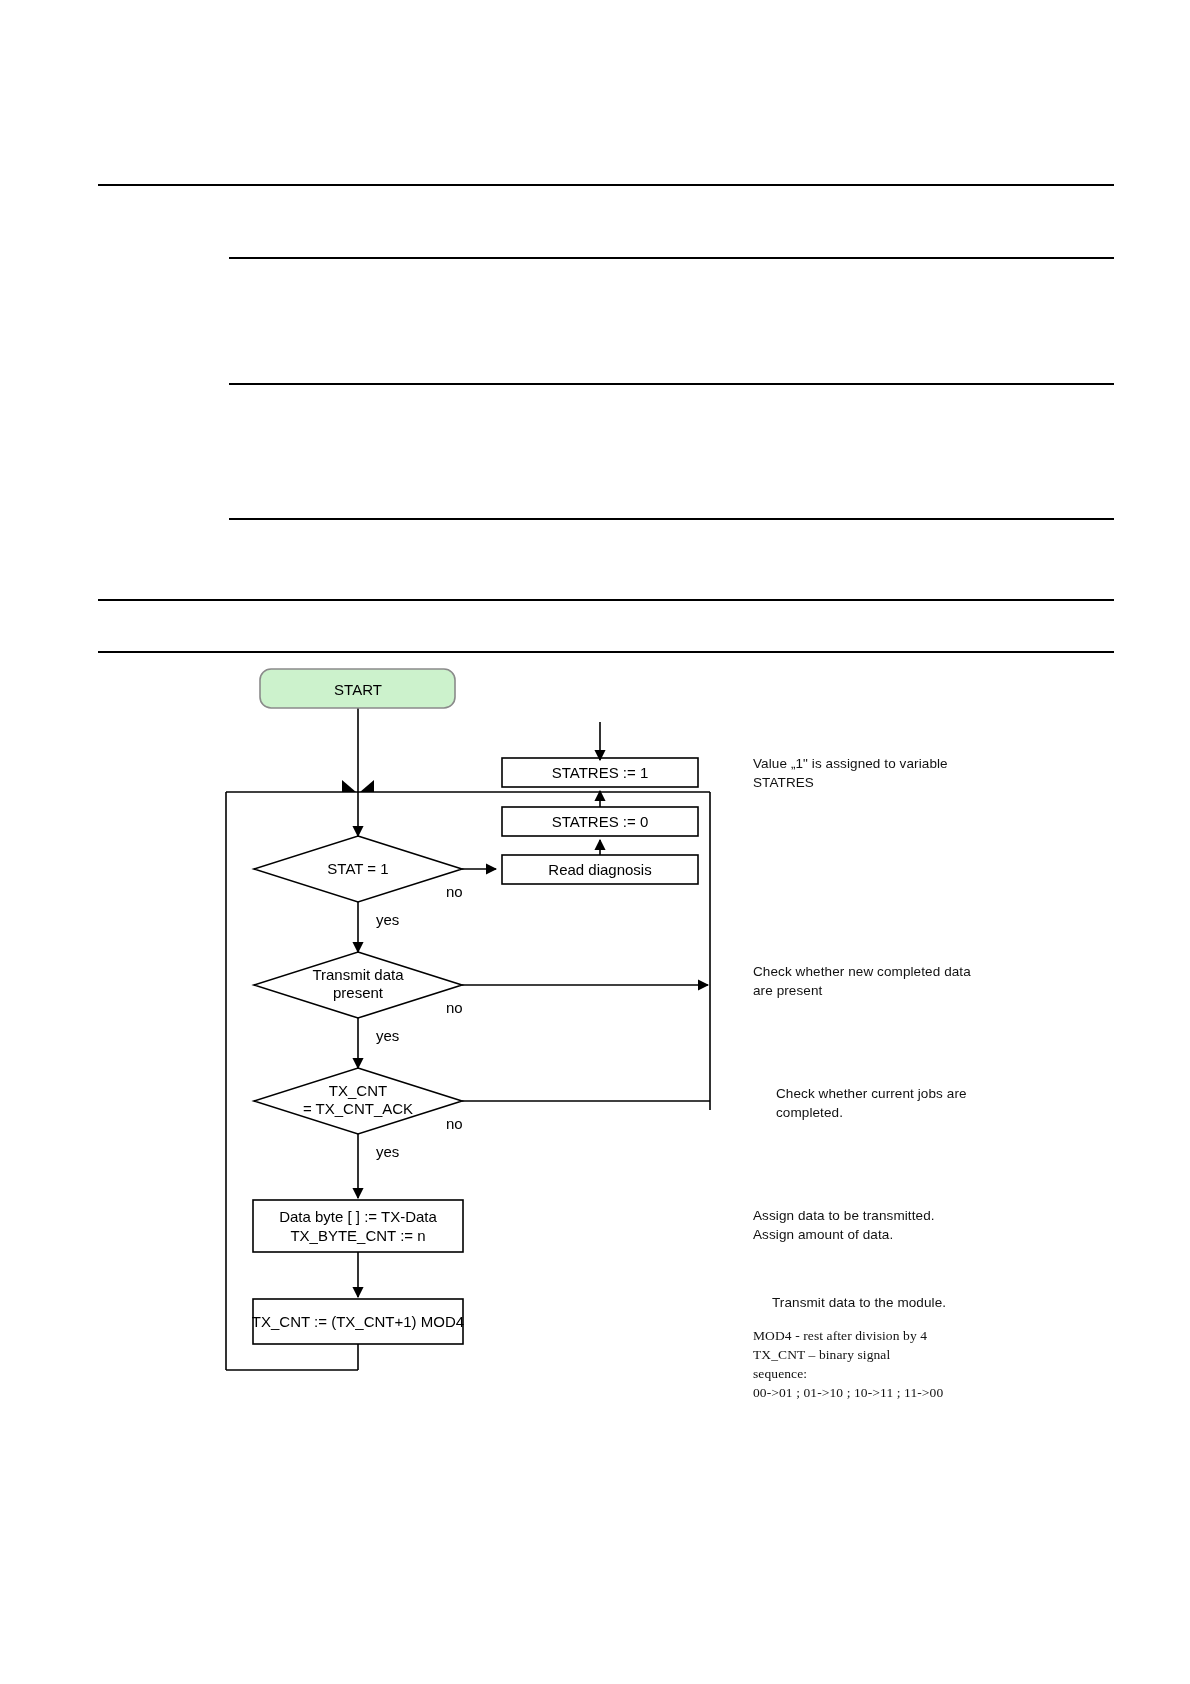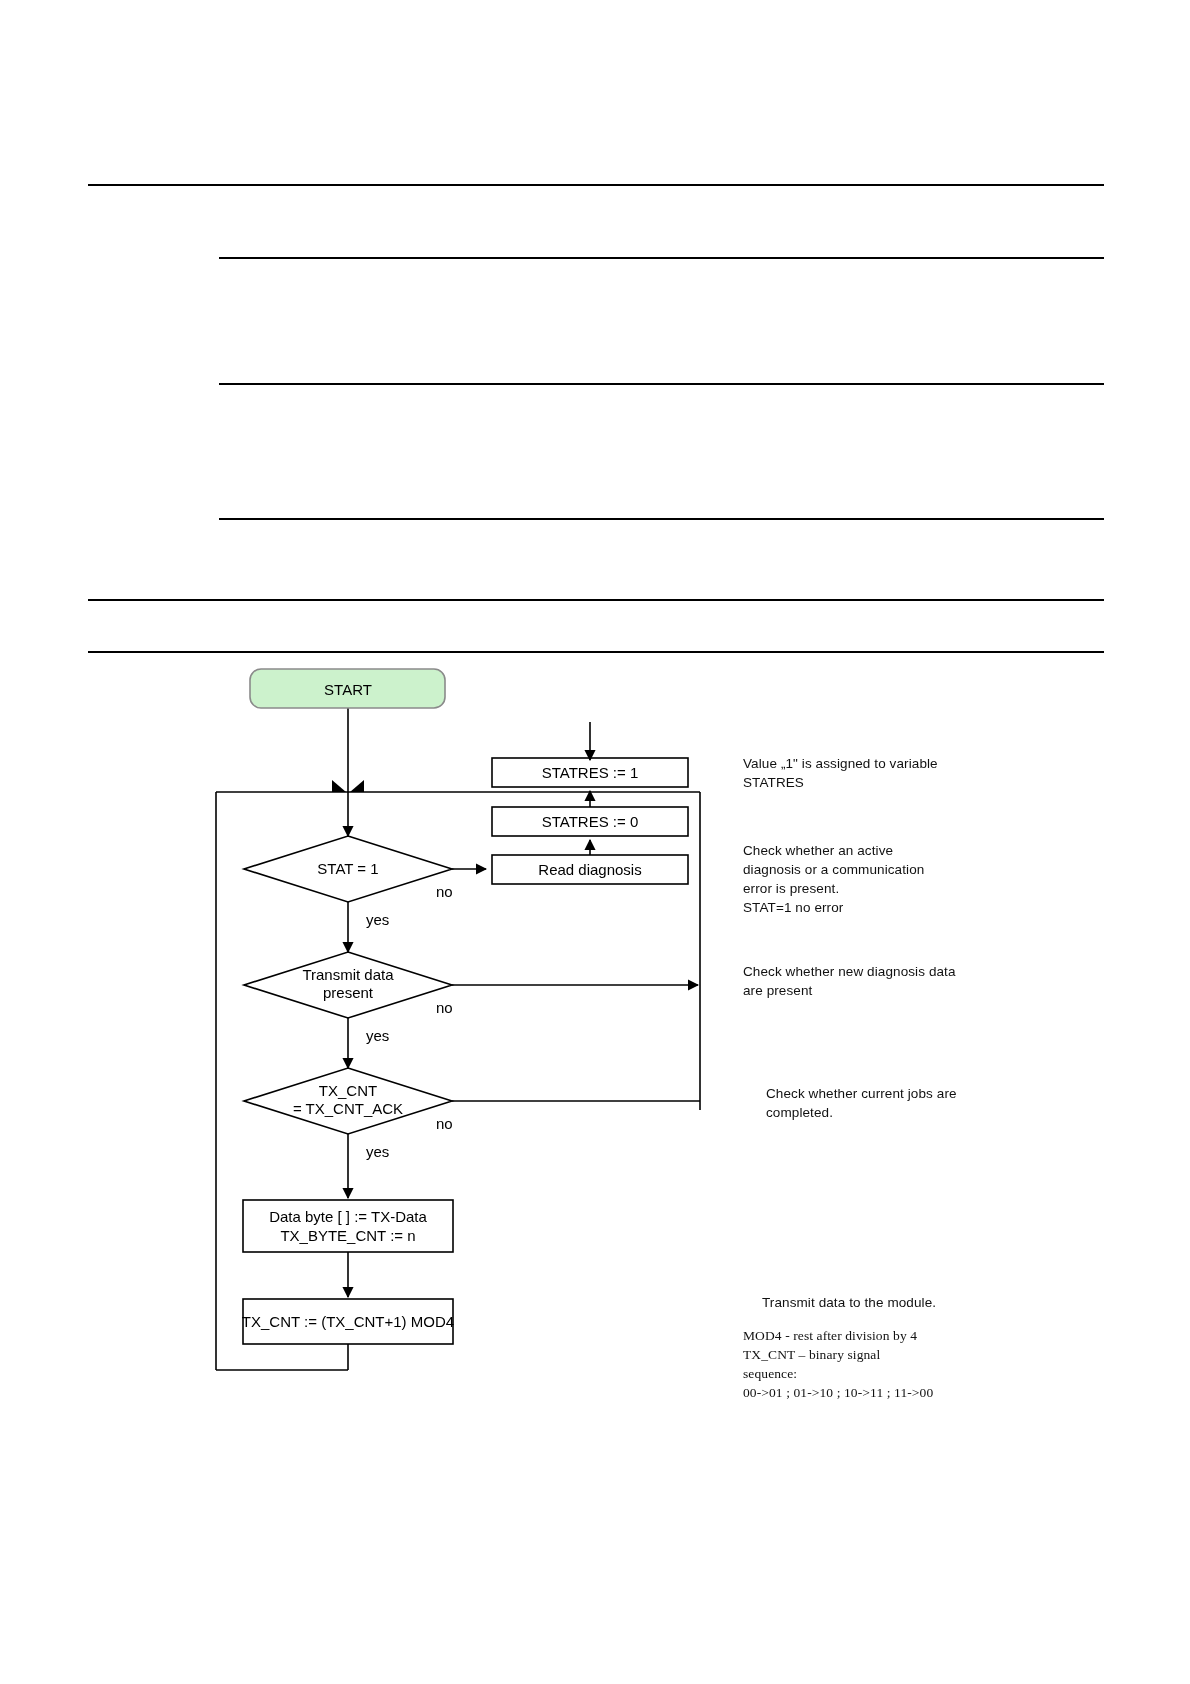--- a/index.html
+++ b/index.html
@@ -11,20 +11,21 @@
     width: 1190px;
     height: 1684px;
     position: relative;
     font-family: "Liberation Sans", sans-serif;
     color: #000000;
     overflow: hidden;
   }
   .page {
     position: absolute;
     inset: 0;
+    margin-left: 10px;
   }
   
   .rule {
     position: absolute;
     background: #000000;
     height: 2px;
   }
   .rule-full { left: 88px; width: 1016px; }
   .rule-indent { left: 219px; width: 885px; }
 
@@ -167,27 +168,25 @@
         <text x="348" y="1327" class="node-label" text-anchor="middle">TX_CNT := (TX_CNT+1) MOD4</text>
       </g>
       <g stroke="#000" stroke-width="1.6" fill="none">
         <line x1="348" y1="1344" x2="348" y2="1370"></line>
       </g>
     </svg>
   </div>
 
   <div class="annot" style="left:743px; top:754px; width:250px;">Value „1" is assigned to variable
 STATRES</div>
-  <div class="annot" style="left:743px; top:841px; width:250px;">Check whether an active
-diagnosis or a communication
-error is present.
-STAT=1 no error</div>
-  <div class="annot" style="left:743px; top:962px; width:260px;">Check whether new diagnosis data
+  <div class="annot" style="left:743px; top:962px; width:260px;">Check whether new completed data
 are present</div>
   <div class="annot" style="left:766px; top:1084px; width:250px;">Check whether current jobs are
 completed.</div>
+  <div class="annot" style="left:743px; top:1206px; width:250px;">Assign data to be transmitted.
+Assign amount of data.</div>
   <div class="annot" style="left:762px; top:1293px; width:250px;">Transmit data to the module.</div>
   <div class="annot" style="left:743px; top:1326px; width:260px;font-family:Liberation Serif, serif;">MOD4 - rest after division by 4
 TX_CNT – binary signal
 sequence:
 00-&gt;01 ; 01-&gt;10 ; 10-&gt;11 ; 11-&gt;00</div>
 
 </div>
 
 </body></html>

